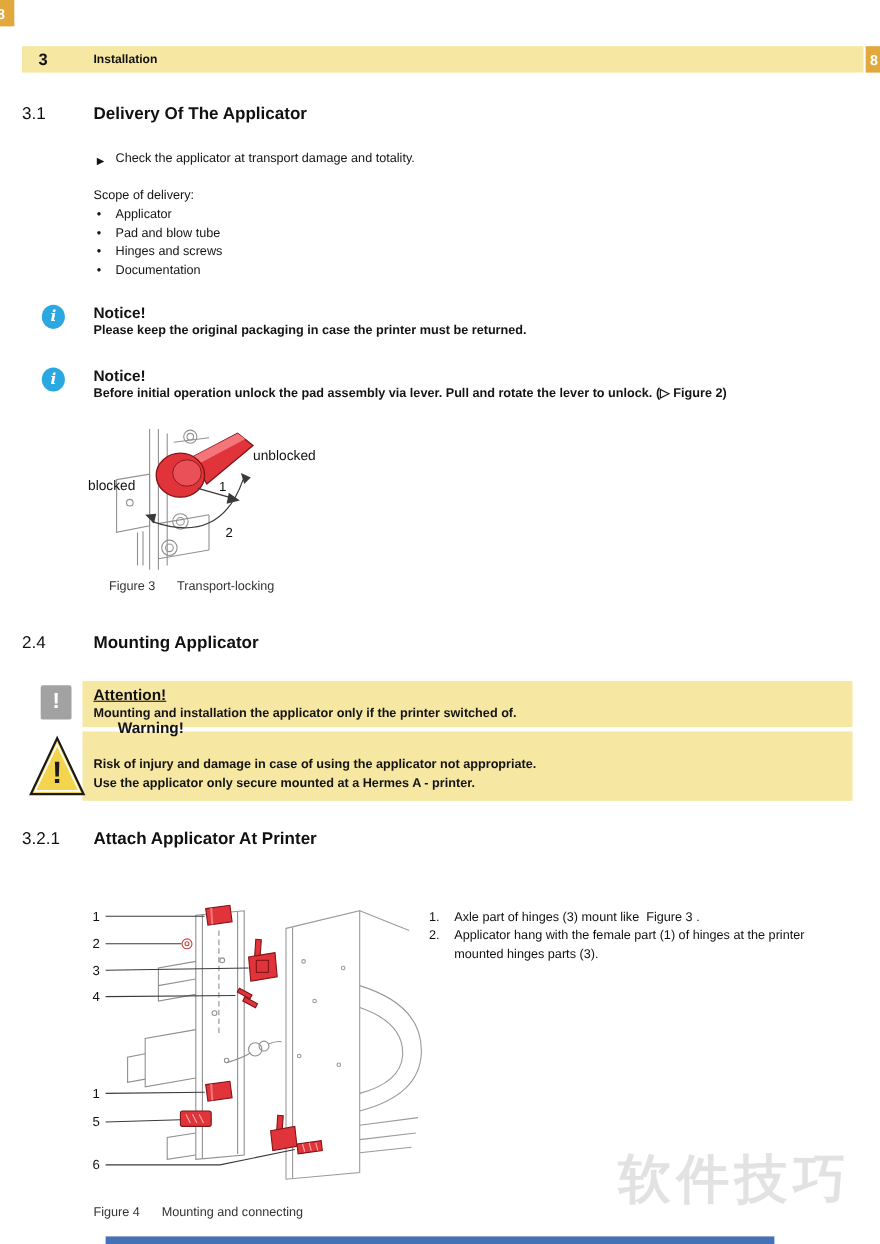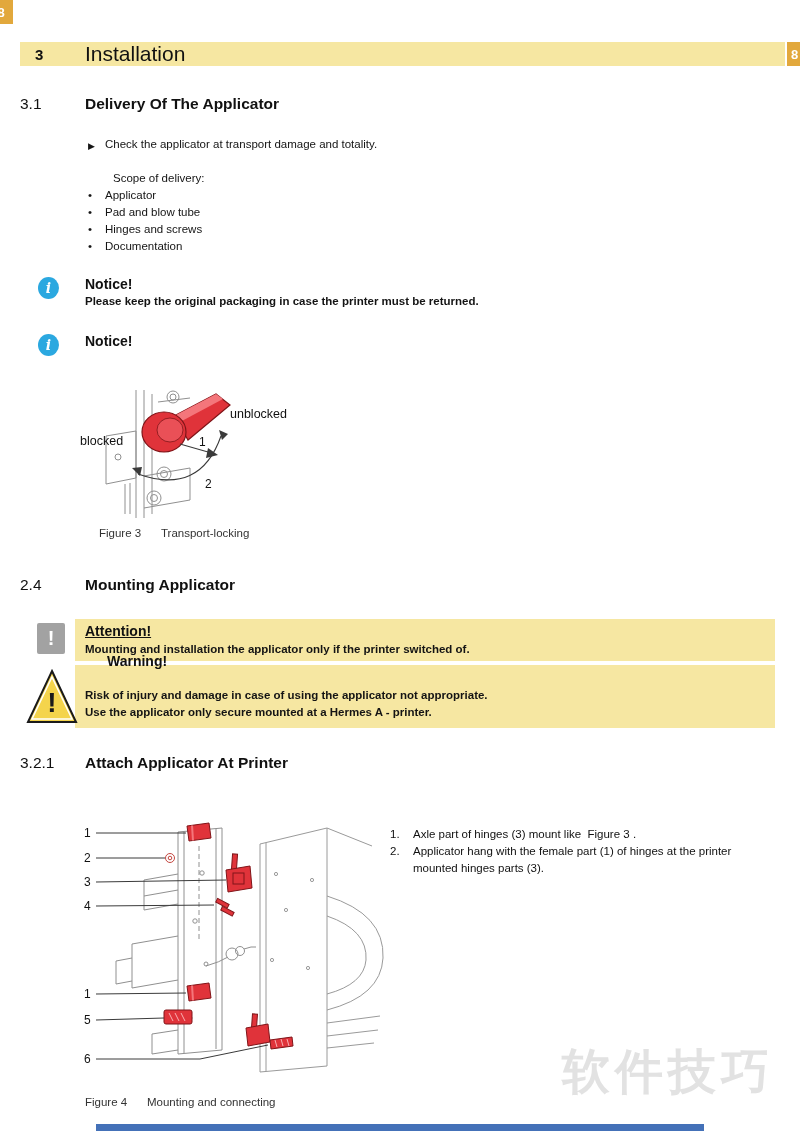--- a/index.html
+++ b/index.html
@@ -7,21 +7,21 @@
   .page { position:relative; width:800px; height:1131px; background:#ffffff; margin:0 auto; overflow:hidden; color:#111; }
   .abs { position:absolute; }
 
   
   .band { background:#F6E7A2; height:24px; display:flex; align-items:center; }
   .badge { background:#E2A83C; color:#fff; font-weight:bold; font-size:13px; height:24px; width:13px; overflow:hidden; display:flex; align-items:center; }
   .badge span { display:inline-block; width:16px; text-align:center; }
   .badge.left span { margin-left:-7px; }
   .badge.right span { margin-left:2px; }
   .hnum { font-size:15px; font-weight:bold; }
-  .htitle { font-size:21px; font-weight:normal; }
+  .htitle { font-size:11px; font-weight:bold; }
 
   .sec-head { display:flex; }
   .sec-head .num { width:65px; font-size:15.5px; font-weight:normal; }
   .sec-head .ttl { font-size:15.5px; font-weight:bold; }
 
   .body-txt { font-size:11.5px; line-height:16px; color:#141414; }
   .bold { font-weight:bold; }
 
   .bullet-item { display:flex; }
   .bullet-item .dot { width:17px; font-size:11.5px; }
@@ -64,21 +64,21 @@
   <div class="abs sec-head" style="left:20px; top:95px;">
     <span class="num">3.1</span>
     <span class="ttl">Delivery Of The Applicator</span>
   </div>
 
   <div class="abs body-txt" style="left:88px; top:136px; display:flex;">
     <span style="width:17px; font-size:9px; padding-top:2px;">▶</span>
     <span>Check the applicator at transport damage and totality.</span>
   </div>
 
-  <div class="abs body-txt" style="left:85px; top:170px;margin-left:28px;">Scope of delivery:</div>
+  <div class="abs body-txt" style="left:85px; top:170px;">Scope of delivery:</div>
   <div class="abs body-txt bullet-item" style="left:88px; top:187px;">
       <span class="dot">•</span>
       <span>Applicator</span>
     </div>
   <div class="abs body-txt bullet-item" style="left:88px; top:204px;">
       <span class="dot">•</span>
       <span>Pad and blow tube</span>
     </div>
   <div class="abs body-txt bullet-item" style="left:88px; top:221px;">
       <span class="dot">•</span>
@@ -92,20 +92,21 @@
   <div class="abs notice-icon" style="left:38px; top:277px;">
       <span>i</span>
     </div>
   <div class="abs block-title" style="left:85px; top:276px;">Notice!</div>
   <div class="abs body-txt bold" style="left:85px; top:293px; width:680px;">Please keep the original packaging in case the printer must be returned.</div>
 
   <div class="abs notice-icon" style="left:38px; top:334px;">
       <span>i</span>
     </div>
   <div class="abs block-title" style="left:85px; top:333px;">Notice!</div>
+  <div class="abs body-txt bold" style="left:85px; top:350px; width:690px;">Before initial operation unlock the pad assembly via lever. Pull and rotate the lever to unlock. (▷ Figure 2)</div>
 
   <svg class="abs" style="left:78px; top:388px;" width="250" height="135" viewBox="0 0 250 135">
     <g stroke="#909090" fill="none" stroke-width="1">
       <line x1="58" y1="2" x2="58" y2="130"></line>
       <line x1="66" y1="2" x2="66" y2="130"></line>
       <line x1="74" y1="6" x2="74" y2="126"></line>
       <circle cx="95" cy="9" r="6"></circle>
       <circle cx="95" cy="9" r="3"></circle>
       <line x1="80" y1="14" x2="112" y2="10"></line>
       <polygon points="28,48 58,43 58,90 28,96"></polygon>

